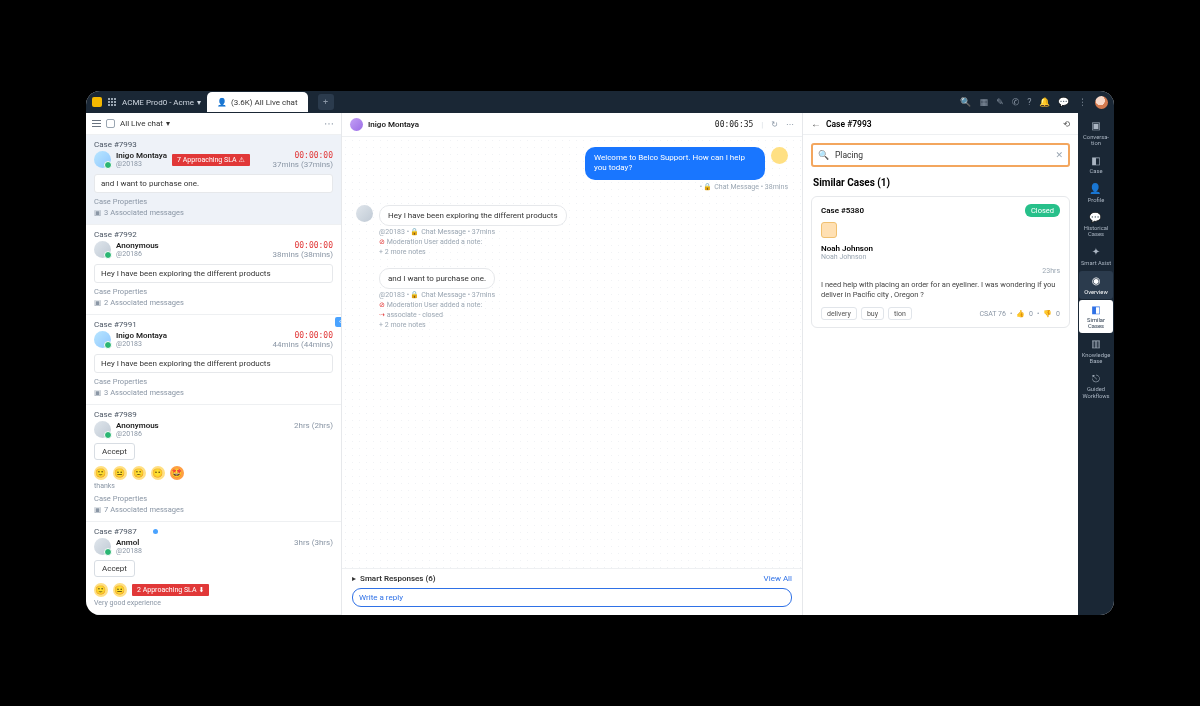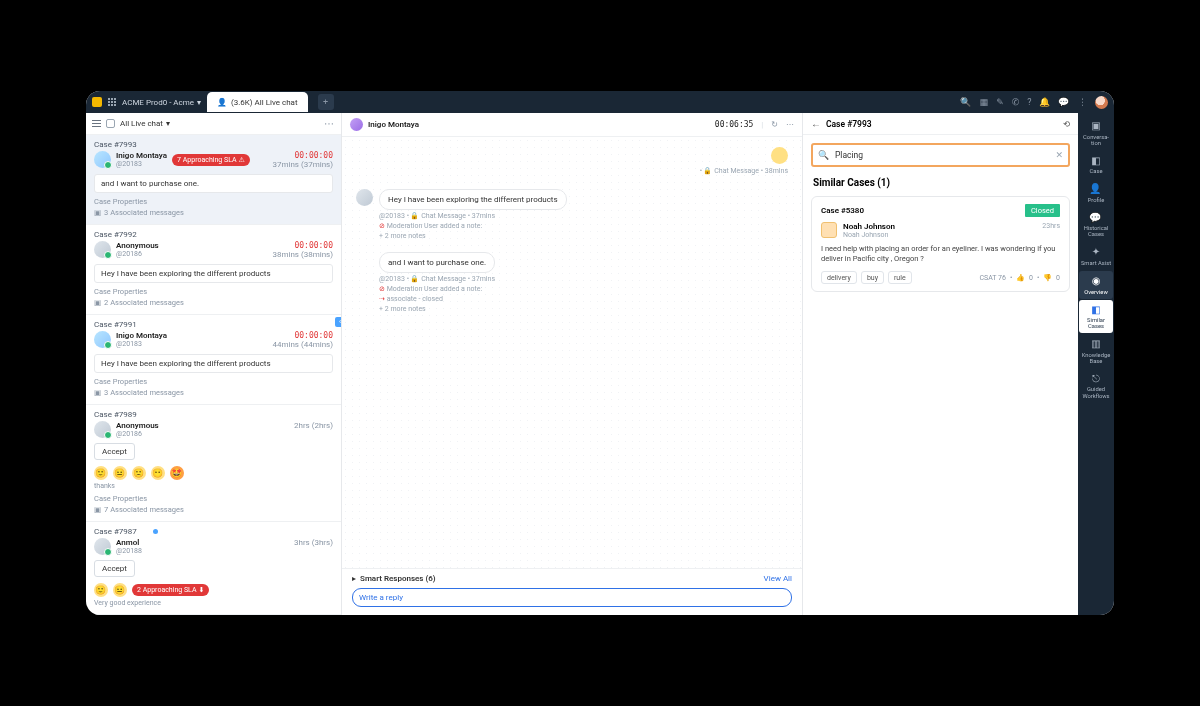--- a/index.html
+++ b/index.html
@@ -32,21 +32,21 @@
 .case-number { font-size:8px; color:#4a5563; margin-bottom:2px;}
 .case-row { display:flex; gap:5px; }
 .avatar-sm { width:17px; height:17px; border-radius:50%; background:linear-gradient(135deg,#b9e6ff,#8fc7ff); flex-shrink:0; position:relative; }
 .avatar-sm::after{content:""; position:absolute; bottom:-1px; right:-1px; width:6px; height:6px; border-radius:50%; background:#2bb673; border:1px solid #fff;}
 .avatar-anon{ background:linear-gradient(135deg,#e0e6ec,#bfc9d4);}
 .case-meta{ flex:1; }
 .case-name { font-size:8px; font-weight:600; color:#222;}
 .case-handle { font-size:7px; color:#8a96a5;}
 .timer-red { color:#e13838; font-family:monospace; font-size:8px;}
 .case-time { font-size:8px; color:#8a96a5;}
-.sla-badge { background:#e13838; color:#fff; font-size:7px; padding:2px 5px; border-radius:10px; display:inline-flex; gap:2px; align-items:center;}
+.sla-badge { background:#e13838; color:#fff; font-size:7px; padding:2px 5px; border-radius:1px; display:inline-flex; gap:2px; align-items:center;}
 .msg-preview { background:#fff; border:1px solid #e6e8eb; border-radius:3px; padding:4px 6px; margin-top:5px; font-size:8px; color:#333;}
 .case-props { font-size:7.5px; color:#8a96a5; margin-top:4px;}
 .assoc { font-size:7.5px; color:#8a96a5; display:flex; gap:3px; align-items:center; margin-top:2px;}
 .accept-btn { background:#fff; border:1px solid #d8dde3; border-radius:3px; padding:3px 7px; font-size:8px; color:#333; cursor:pointer; display:inline-block; margin-top:5px;}
 .emoji-row{ display:flex; gap:5px; margin-top:6px; align-items:center;}
 .emoji { width:14px; height:14px; border-radius:50%; background:#ffe083; display:flex; align-items:center; justify-content:center; font-size:9px;}
 .flag-collapse{position:absolute; right:-4px; top:2px; width:10px; height:10px; background:#4aa3ff; border-radius:2px; color:#fff; font-size:7px; display:flex; align-items:center; justify-content:center;}
 
 .col-chat { flex:1; display:flex; flex-direction:column; border-right:1px solid #e6e8eb;}
 .chat-head{ display:flex; align-items:center; padding:5px 8px; border-bottom:1px solid #eef0f2; font-size:8px; gap:5px;}
@@ -74,22 +74,22 @@
 .side-title{ font-weight:600;}
 .share-icon{ margin-left:auto; color:#555; cursor:pointer;}
 .search-wrap{ margin:8px; position:relative;}
 .search-box{ width:100%; border:2px solid #f3a65e; border-radius:3px; padding:5px 24px 5px 22px; font-size:8.5px; color:#333; outline:none;}
 .search-icon{ position:absolute; left:7px; top:50%; transform:translateY(-50%); color:#9aa6b2; font-size:9px;}
 .clear-x{ position:absolute; right:7px; top:50%; transform:translateY(-50%); color:#9aa6b2; font-size:9px; cursor:pointer;}
 .similar-head{ font-size:10px; font-weight:700; padding:2px 10px 8px 10px;}
 .similar-card{ margin:0 8px; border:1px solid #e6e8eb; border-radius:6px; padding:7px 9px; font-size:8px;}
 .card-top{ display:flex; align-items:center; margin-bottom:5px;}
 .card-id{ font-weight:600;}
-.closed-badge{ margin-left:auto; background:#27c08a; color:#fff; font-size:7.5px; padding:2px 6px; border-radius:1px;}
-.card-user{ display:flex; gap:6px; align-items:flex-start;}
+.closed-badge{ margin-left:auto; background:#27c08a; color:#fff; font-size:7.5px; padding:2px 6px; border-radius:6px;}
+.card-user{ display:flex; gap:6px; align-items:flex-start;flex-direction:column;}
 .card-avatar{ width:16px;height:16px;border-radius:3px;background:#ffe0b3; border:1px solid #f0c070;}
 .card-username{ font-weight:600; font-size:8px;}
 .card-usersub{ font-size:7px; color:#9aa6b2;}
 .card-age{ margin-left:auto; font-size:7px; color:#9aa6b2;}
 .card-body{ margin-top:5px; font-size:7.5px; color:#444; line-height:1.35;}
 .tag-row{ display:flex; gap:4px; margin-top:7px; align-items:center;}
 .tag{ border:1px solid #e1e5ea; border-radius:3px; padding:1.5px 5px; font-size:7px; color:#555;}
 .csat{ margin-left:auto; font-size:7px; color:#8a96a5; display:flex; gap:4px; align-items:center;}
 
 .rail{ width:36px; background:#1a2735; display:flex; flex-direction:column; align-items:center; padding-top:3px; gap:1px;}
@@ -281,20 +281,21 @@
         <div class="chat-name">Inigo Montaya</div>
         <div class="chat-head-right">
           <span class="timer-box">00:06:35</span>
           <span style="color:#d8dde3">|</span>
           <span>↻</span>
           <span>⋯</span>
         </div>
       </div>
       <div class="chat-body">
         <div class="bubble-row-out">
+          <div class="bubble-out">Welcome to Belco Support. How can I help you today?</div>
           <div class="out-avatar"></div>
         </div>
         <div class="chat-meta">• 🔒 Chat Message • 38mins</div>
 
         <div class="bubble-in-row">
           <div class="in-avatar"></div>
           <div class="bubble-in">Hey I have been exploring the different products</div>
         </div>
         <div class="in-meta">@20183 • 🔒 Chat Message • 37mins</div>
         <div class="in-meta"><span class="red">⊘</span> <span>Moderation User added a note:</span></div>
@@ -341,21 +342,21 @@
           <div>
             <div class="card-username">Noah Johnson</div>
             <div class="card-usersub">Noah Johnson</div>
           </div>
           <div class="card-age">23hrs</div>
         </div>
         <div class="card-body">I need help with placing an order for an eyeliner. I was wondering if you deliver in Pacific city , Oregon ?</div>
         <div class="tag-row">
           <span class="tag">delivery</span>
           <span class="tag">buy</span>
-          <span class="tag">rule</span>
+          <span class="tag">tion</span>
           <span class="csat">
             <span>CSAT 76</span> •
             <span>👍</span><span>0</span> •
             <span>👎</span><span>0</span>
           </span>
         </div>
       </div>
     </div>
 
     <div class="rail">

